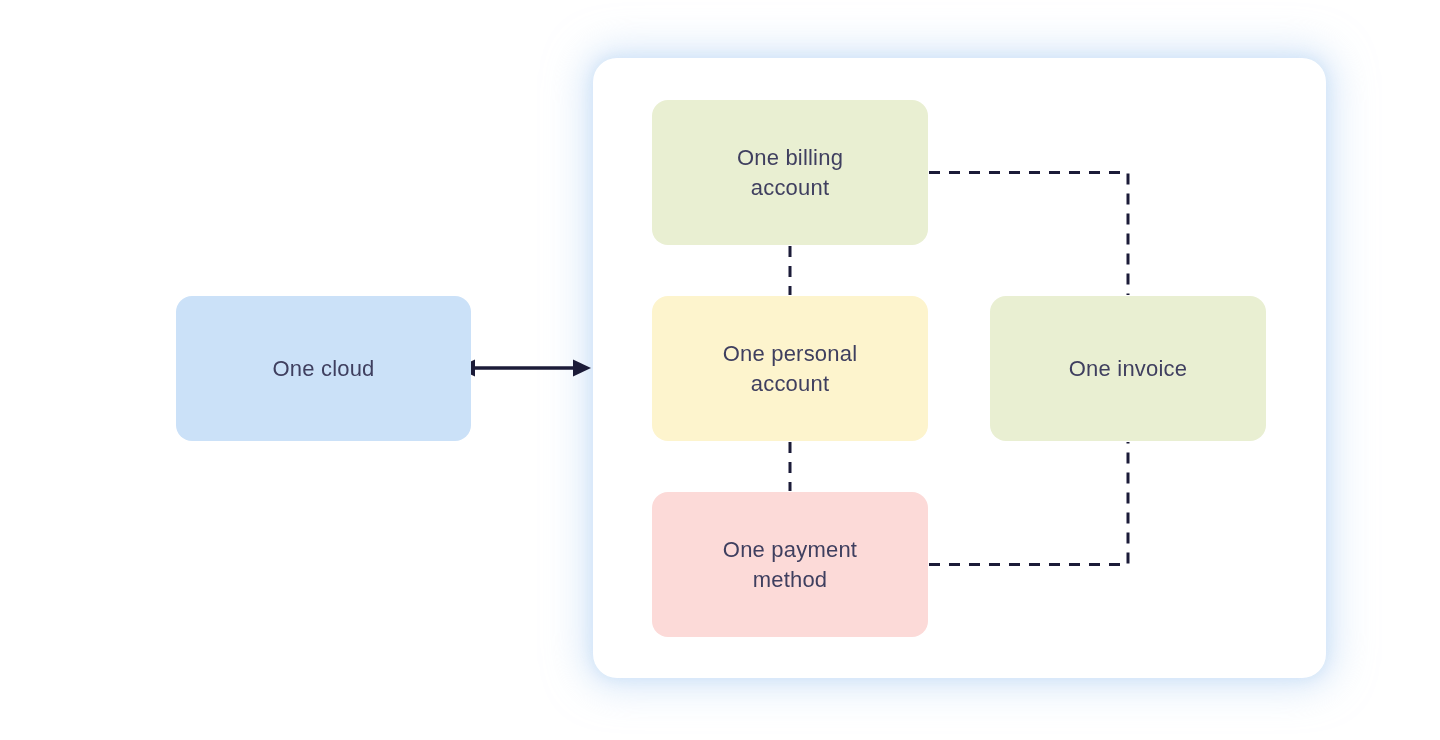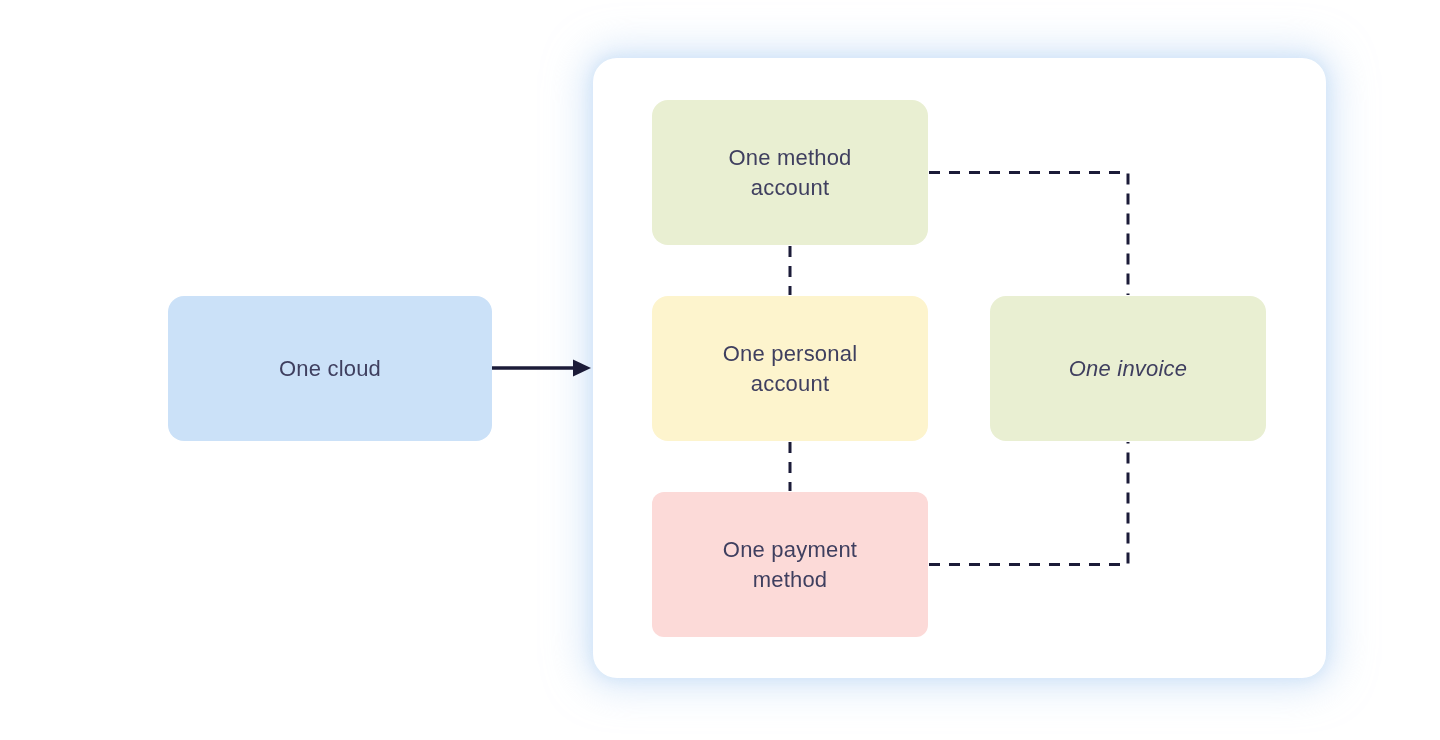--- a/index.html
+++ b/index.html
@@ -27,25 +27,25 @@
     border-radius: 16px;
     display: flex;
     align-items: center;
     justify-content: center;
     text-align: center;
     font-size: 22px;
     line-height: 30px;
     white-space: pre-line;
     letter-spacing: 0.2px;
   }
-  .node-cloud   { left: 168px; top: 296px; width: 324px; height: 145px; justify-content: center; }
+  .node-cloud   { left: 176px; top: 296px; width: 295px; height: 145px; justify-content: center; }
   .node-billing { left: 652px; top: 100px; width: 276px; height: 145px; }
   .node-personal{ left: 652px; top: 296px; width: 276px; height: 145px; }
-  .node-invoice { left: 990px; top: 296px; width: 276px; height: 145px; font-style: italic; }
-  .node-payment { left: 652px; top: 492px; width: 276px; height: 145px; border-radius: 12px; }
+  .node-invoice { left: 990px; top: 296px; width: 276px; height: 145px; }
+  .node-payment { left: 652px; top: 492px; width: 276px; height: 145px; }
   svg.overlay {
     position: absolute;
     left: 0; top: 0;
     width: 1440px; height: 740px;
     pointer-events: none;
   }
   .dashed-edge {
     fill: none;
     stroke-width: 3;
     stroke-dasharray: 11 9;
@@ -75,21 +75,21 @@
     <path d="M790 442 L790 491" class="dashed-edge" style="stroke: rgb(27, 27, 56);"></path>
 
     <path d="M929 564.5 L1128 564.5 L1128 442" class="dashed-edge" style="stroke: rgb(27, 27, 56);"></path>
   </svg>
 
   <div class="node node-cloud" style="background: rgb(203, 225, 248);">
     <span>One cloud</span>
   </div>
 
   <div class="node node-billing" style="background: rgb(233, 239, 210);">
-    <span>One method
+    <span>One billing
 account</span>
   </div>
 
   <div class="node node-personal" style="background: rgb(253, 244, 205); text-align: center;">
     <span>One personal
 account</span>
   </div>
 
   <div class="node node-invoice" style="background: rgb(233, 239, 210);">
     <span>One invoice</span>

